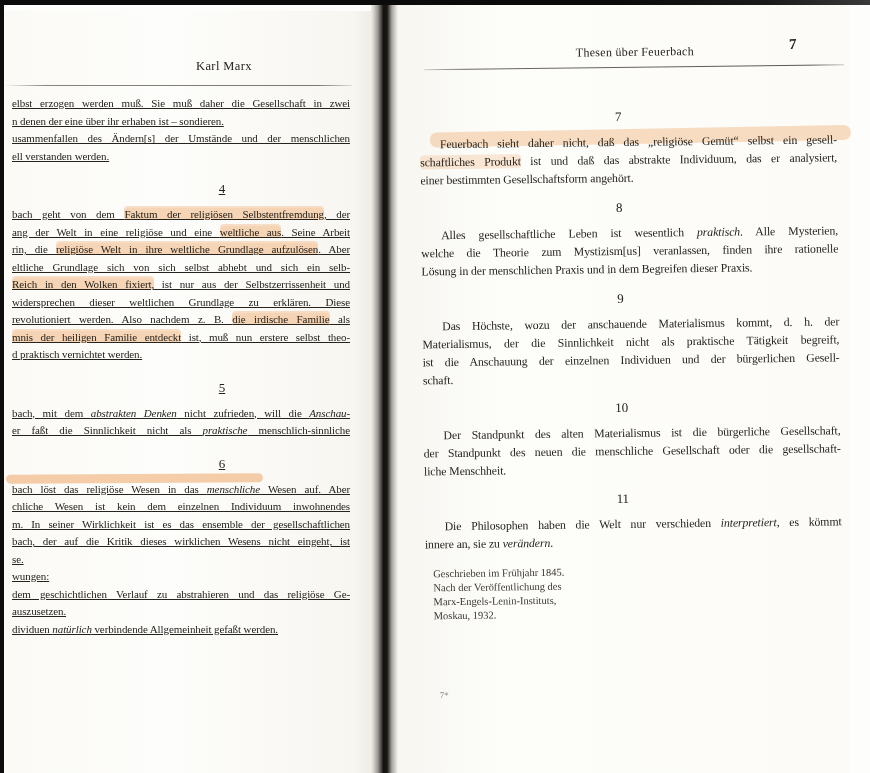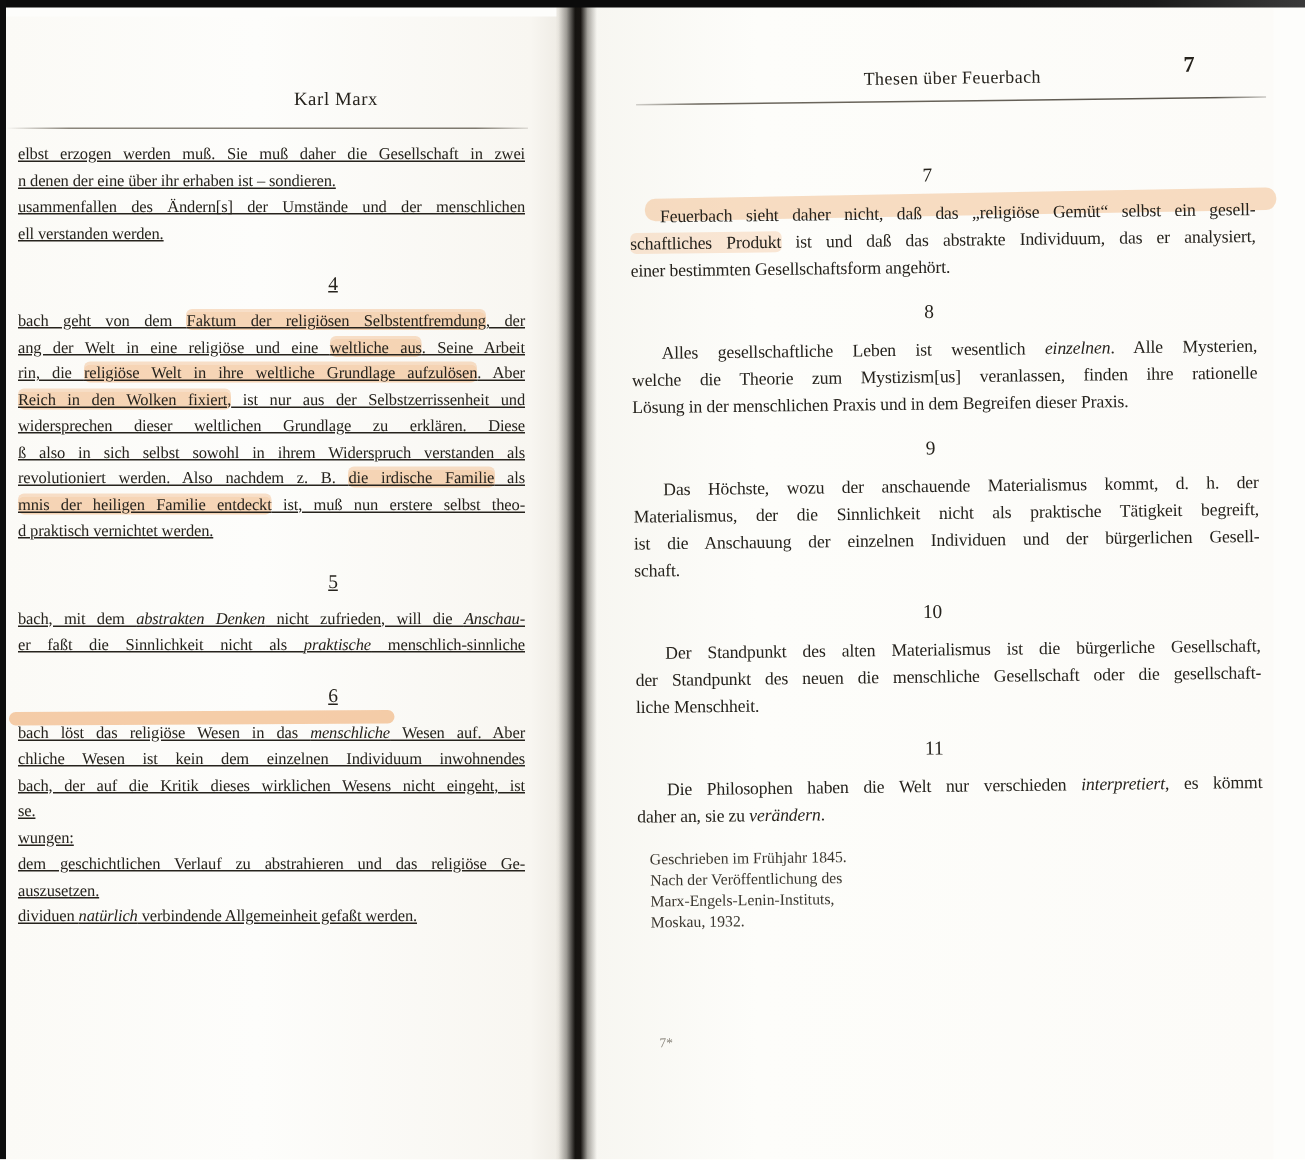--- a/index.html
+++ b/index.html
@@ -67,36 +67,37 @@
           <div class="line justify"><span>elbst erzogen werden muß. Sie muß daher die Gesellschaft in zwei</span></div>
           <div class="line"><span>n denen der eine über ihr erhaben ist – sondieren.</span></div>
           <div class="line justify"><span>usammenfallen des Ändern[s] der Umstände und der menschlichen</span></div>
           <div class="line"><span>ell verstanden werden.</span></div>
         </div>
         <div class="section-number">4</div>
         <div class="paragraph">
           <div class="line justify"><span>bach geht von dem </span><span class="hl">Faktum der religiösen Selbstentfremdung</span><span>, der</span></div>
           <div class="line justify"><span>ang der Welt in eine religiöse und eine </span><span class="hl">weltliche aus</span><span>. Seine Arbeit</span></div>
           <div class="line justify"><span>rin, die </span><span class="hl">religiöse Welt in ihre weltliche Grundlage aufzulösen</span><span>. Aber</span></div>
+          <div class="line justify"><span>eltliche Grundlage sich von sich selbst abhebt und sich ein selb-</span></div>
           <div class="line justify"><span class="hl">Reich in den Wolken fixiert,</span><span> ist nur aus der Selbstzerrissenheit und</span></div>
           <div class="line justify"><span>widersprechen dieser weltlichen Grundlage zu erklären. Diese</span></div>
-          <div class="line justify"><span>ß also in sich selbst sowohl in ihrem Widerspruch verstanden als</span></div>
           <div class="line justify"><span>revolutioniert werden. Also nachdem z. B. </span><span class="hl">die irdische Familie</span><span> als</span></div>
           <div class="line justify"><span class="hl">mnis der heiligen Familie entdeckt</span><span> ist, muß nun erstere selbst theo-</span></div>
           <div class="line"><span>d praktisch vernichtet werden.</span></div>
         </div>
         <div class="section-number">5</div>
         <div class="paragraph">
           <div class="line justify"><span>bach, mit dem </span><span class="it">abstrakten Denken</span><span> nicht zufrieden, will die </span><span class="it">Anschau-</span></div>
           <div class="line justify"><span>er faßt die Sinnlichkeit nicht als </span><span class="it">praktische</span><span> menschlich-sinnliche</span></div>
         </div>
         <div class="section-number">6</div>
         <div class="paragraph">
           <div class="line justify streak"><span>bach löst das religiöse Wesen in das </span><span class="it">menschliche</span><span> Wesen auf. Aber</span></div>
           <div class="line justify"><span>chliche Wesen ist kein dem einzelnen Individuum inwohnendes</span></div>
+          <div class="line justify"><span>m.  In seiner Wirklichkeit ist es das ensemble der gesellschaftlichen</span></div>
           <div class="line justify"><span>bach, der auf die Kritik dieses wirklichen Wesens nicht eingeht, ist</span></div>
           <div class="line"><span>se.</span></div>
           <div class="line"><span>wungen:</span></div>
           <div class="line justify"><span>dem geschichtlichen Verlauf zu abstrahieren und das religiöse Ge-</span></div>
           <div class="line"><span>auszusetzen.</span></div>
           <div class="line"><span>dividuen </span><span class="it">natürlich</span><span> verbindende Allgemeinheit gefaßt werden.</span></div>
         </div>
       </div>
   </div>
 
@@ -108,41 +109,41 @@
       <div class="rp-body">
         <div>
             <div class="section-number">7</div>
             <div class="paragraph">
               <div class="line justify indent streak2"><span>Feuerbach sieht daher nicht, daß das „religiöse Gemüt“ selbst ein gesell-</span></div>
               <div class="line justify"><span class="hl2">schaftliches Produkt</span><span> ist und daß das abstrakte Individuum, das er analysiert,</span></div>
               <div class="line"><span>einer bestimmten Gesellschaftsform angehört.</span></div>
             </div>
             <div class="section-number">8</div>
             <div class="paragraph">
-              <div class="line justify indent"><span>Alles gesellschaftliche Leben ist wesentlich </span><span class="it">einzelnen</span><span>. Alle Mysterien,</span></div>
+              <div class="line justify indent"><span>Alles gesellschaftliche Leben ist wesentlich </span><span class="it">praktisch</span><span>. Alle Mysterien,</span></div>
               <div class="line justify"><span>welche die Theorie zum Mystizism[us] veranlassen, finden ihre rationelle</span></div>
               <div class="line"><span>Lösung in der menschlichen Praxis und in dem Begreifen dieser Praxis.</span></div>
             </div>
             <div class="section-number">9</div>
             <div class="paragraph">
               <div class="line justify indent"><span>Das Höchste, wozu der anschauende Materialismus kommt, d. h. der</span></div>
               <div class="line justify"><span>Materialismus, der die Sinnlichkeit nicht als praktische Tätigkeit begreift,</span></div>
               <div class="line justify"><span>ist die Anschauung der einzelnen Individuen und der bürgerlichen Gesell-</span></div>
               <div class="line"><span>schaft.</span></div>
             </div>
             <div class="section-number">10</div>
             <div class="paragraph">
               <div class="line justify indent"><span>Der Standpunkt des alten Materialismus ist die bürgerliche Gesellschaft,</span></div>
               <div class="line justify"><span>der Standpunkt des neuen die menschliche Gesellschaft oder die gesellschaft-</span></div>
               <div class="line"><span>liche Menschheit.</span></div>
             </div>
             <div class="section-number">11</div>
             <div class="paragraph">
               <div class="line justify indent"><span>Die Philosophen haben die Welt nur verschieden </span><span class="it">interpretiert</span><span>, es kömmt</span></div>
-              <div class="line"><span>daher an, sie zu </span><span class="it">verändern</span><span>.</span></div>
+              <div class="line"><span>innere an, sie zu </span><span class="it">verändern</span><span>.</span></div>
             </div>
           </div>
         <div class="rp-footnote">
             <div class="footnote-line">Geschrieben im Frühjahr 1845.</div>
             <div class="footnote-line">Nach der Veröffentlichung des</div>
             <div class="footnote-line">Marx-Engels-Lenin-Instituts,</div>
             <div class="footnote-line">Moskau, 1932.</div>
           </div>
       </div>
       <div class="rp-sig">7*</div>

